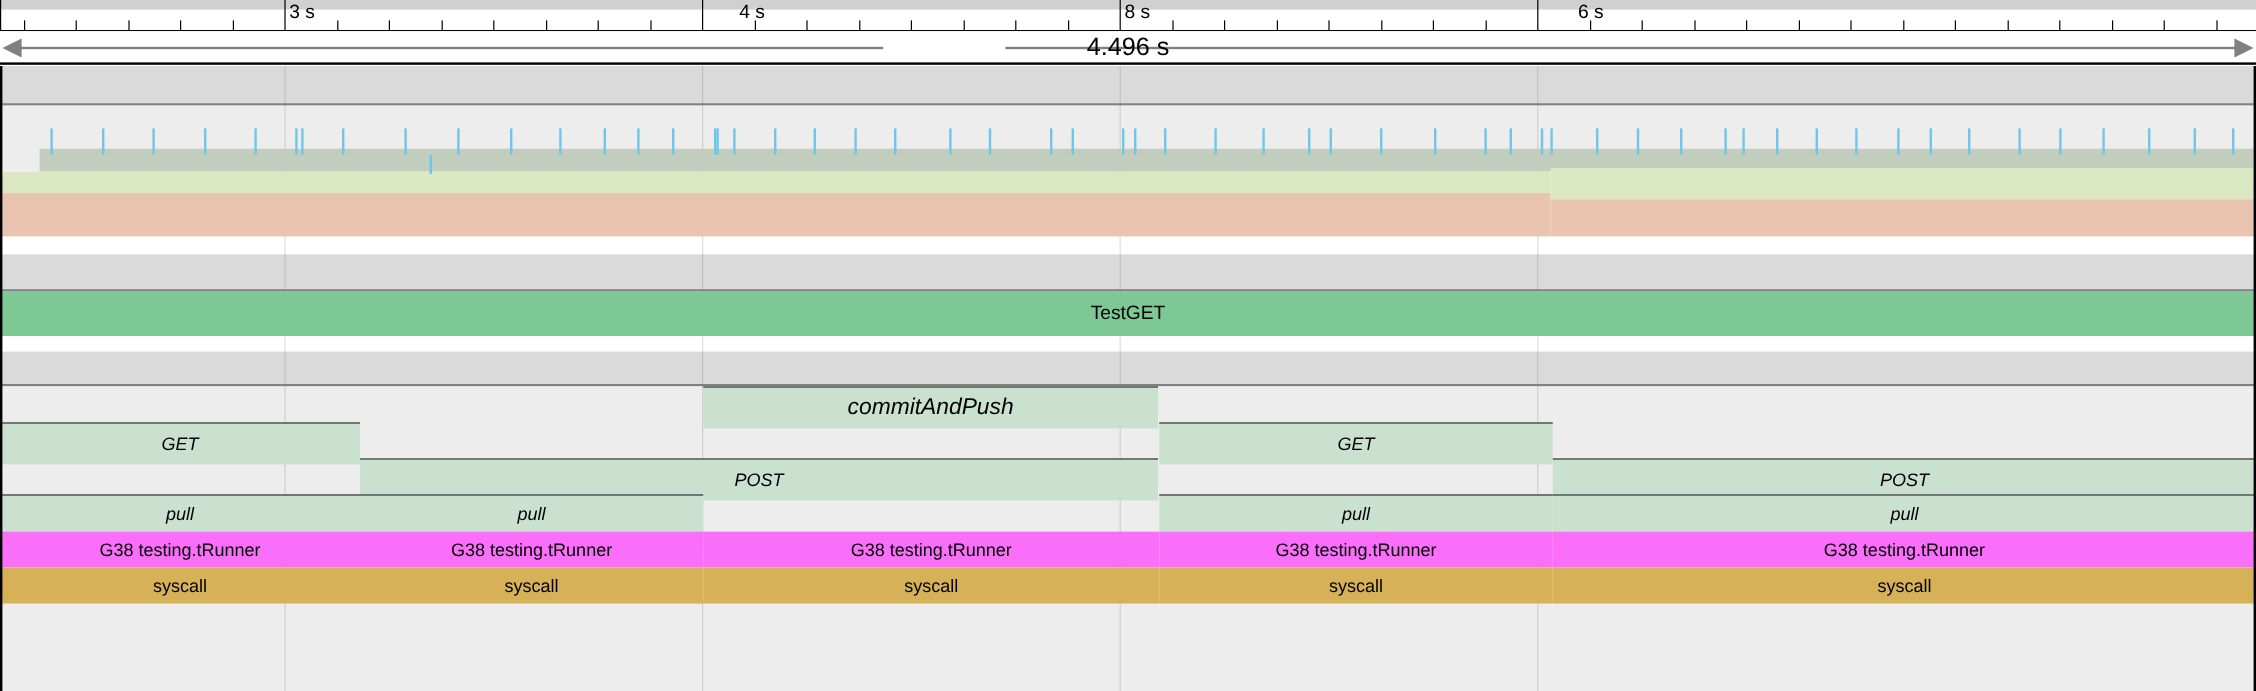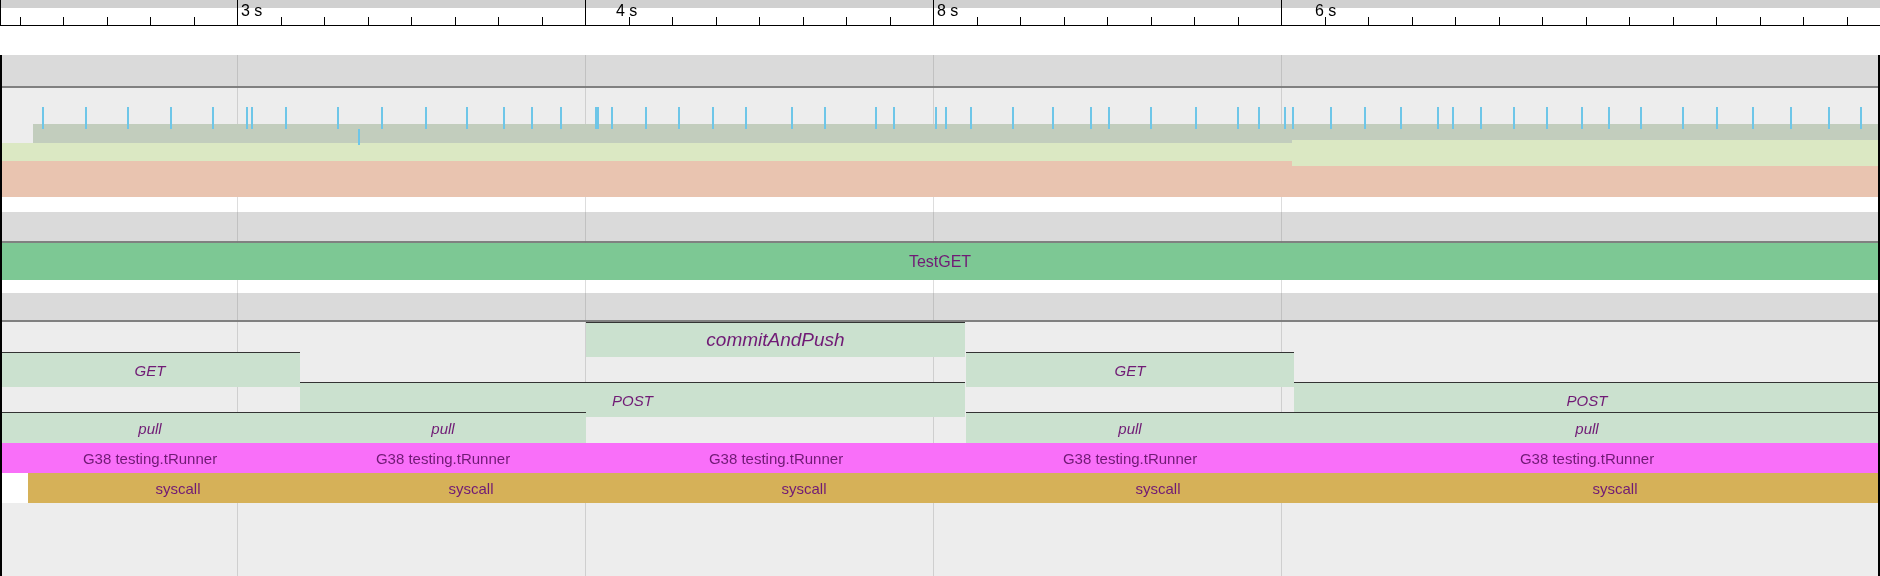--- a/index.html
+++ b/index.html
@@ -61,33 +61,33 @@
   .edge-l{position:absolute;left:0;top:0;width:2px;height:521px;background:#000;z-index:30;}
   .edge-r{position:absolute;right:0;top:0;width:2px;height:521px;background:#000;z-index:30;}
 
   
   .vgrid{position:absolute;top:0;width:1px;height:521px;background:rgba(120,120,120,.25);z-index:5;}
 
   
   .bar{
     position:absolute;box-sizing:border-box;
     display:flex;align-items:center;justify-content:center;
-    font-size:15px;color:#701a75;white-space:nowrap;overflow:hidden;
+    font-size:15px;color:#000000;white-space:nowrap;overflow:hidden;
     z-index:10;
   }
   .bar.topline{border-top:1px solid #333;}
   .bar.italic{font-style:italic;}
 
   .c-gc{background:#c2cdbd;}
   .c-heap{background:#dbe8c3;}
   .c-goroutine{background:#e9c4b0;}
   .c-testget{background:#7dc894;}
   .c-span{background:#cbe1cf;}
   .c-magenta{background:#f96ff9;}
-  .c-syscall{background:#d6b158;margin-left:28px;}
+  .c-syscall{background:#d6b158;}
 
   .stw{position:absolute;width:2px;background:#6ec6e8;z-index:12;}
 </style>
 </head>
 <body>
 
 <div id="app">
 
   <div class="ruler">
     <div class="ruler-bg-top"></div>
@@ -136,20 +136,27 @@
         <div class="tick-label" style="left: 237px;">3 s</div>
         <div class="tick major" style="left: 585px;"></div>
         <div class="tick-label" style="left: 585px; padding-left: 31px;">4 s</div>
         <div class="tick major" style="left: 933px;"></div>
         <div class="tick-label" style="left: 933px;">8 s</div>
         <div class="tick major" style="left: 1281px;"></div>
         <div class="tick-label" style="left: 1281px; margin-left: 30px;">6 s</div>
       </div>
   </div>
 
+  <div class="duration-row">
+    <div class="arrow l"></div>
+    <div class="arrow r"></div>
+    <div class="dur-line left"></div>
+    <div class="dur-line right"></div>
+    <div class="dur-label">4.496 s</div>
+  </div>
 
   <div class="tracks">
     <div id="track-layer">
         <div class="row rowbg-grey" style="top: 0px; height: 31px;"></div>
         <div class="sep" style="top: 31px;"></div>
         <div class="row rowbg-light" style="top: 33px; height: 55px;"></div>
         <div class="bar c-gc" style="left: 33px; top: 69px; width: 1845px; height: 19px;"></div>
         <div class="stw" style="left: 42px; top: 52px; height: 22px;"></div>
         <div class="stw" style="left: 85px; top: 52px; height: 22px;"></div>
         <div class="stw" style="left: 127px; top: 52px; height: 22px;"></div>

